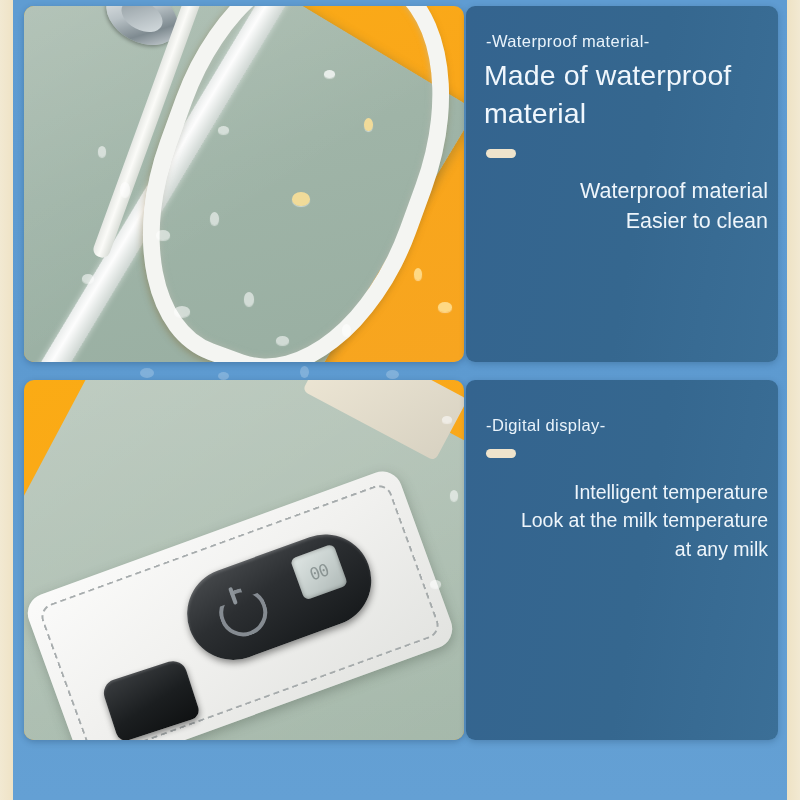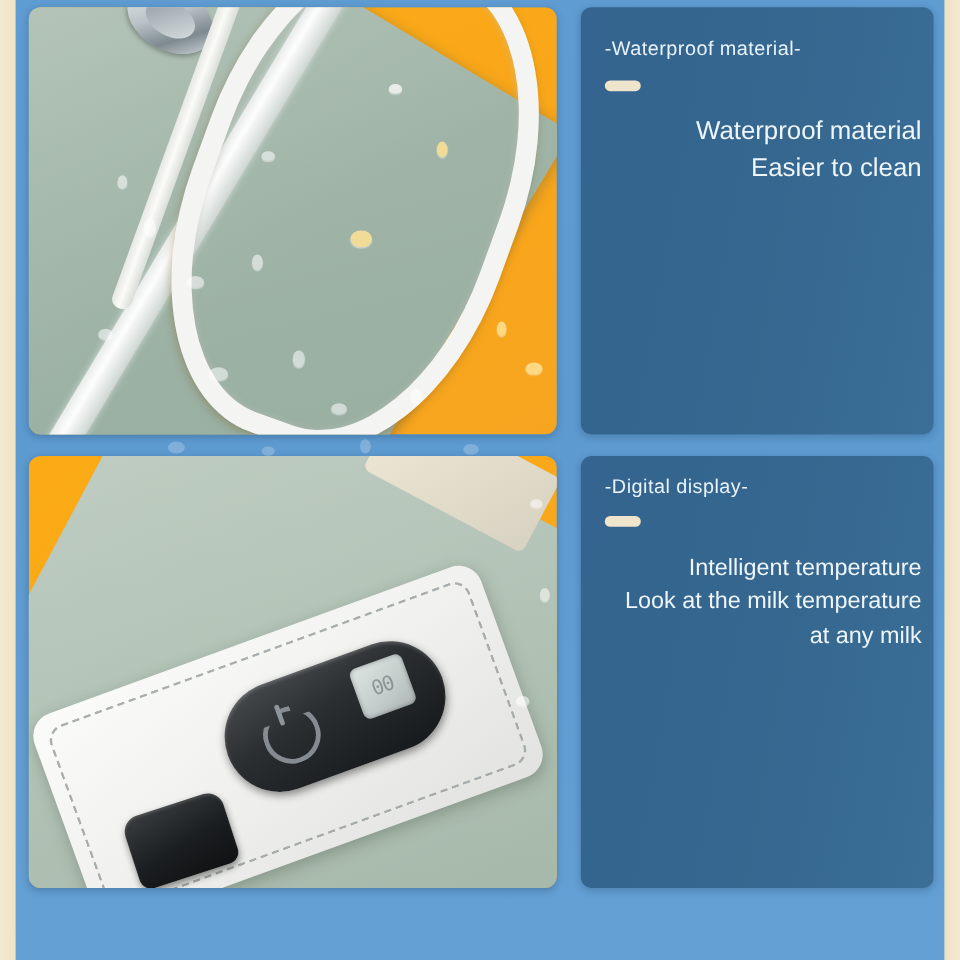--- a/index.html
+++ b/index.html
@@ -21,27 +21,27 @@
   .panel{position:absolute;left:24px;right:22px;display:flex;}
   .panel.p1{top:6px;height:356px;}
   .panel.p2{top:380px;height:360px;}
 
   .photo{
     position:relative;width:440px;flex:0 0 440px;height:100%;
     border-radius:10px;overflow:hidden;
     box-shadow:0 2px 6px rgba(20,50,80,.28);
   }
   .card{
-    position:relative;flex:1 1 auto;height:100%;margin-left:20px;
+    position:relative;flex:1 1 auto;height:100%;margin-left:2px;
     border-radius:9px;overflow:hidden;
     background:linear-gradient(100deg,#34648f 0%,#35678f 55%,#3b6f97 100%);
     box-shadow:0 2px 6px rgba(20,50,80,.25);
   }
   .card .inner{padding:26px 10px 10px 18px;box-sizing:border-box;height:100%;}
-  .p2 .card .inner{padding-top:17px;}
+  .p2 .card .inner{padding-top:36px;}
 
   .eyebrow{
     color:#e9f3fb;font-size:16.5px;letter-spacing:.4px;
     margin:0 0 6px 2px;white-space:nowrap;
   }
   .headline{
     color:#f0f7fd;font-size:28.5px;line-height:1.33;font-weight:400;
     margin:0;letter-spacing:.1px;
   }
   .dash{
@@ -185,20 +185,24 @@
       <div class="drop dark" style="left:220px;top:286px;width:10px;height:14px;"></div>
       <div class="drop dark" style="left:252px;top:330px;width:13px;height:9px;"></div>
       <div class="drop dark" style="left:318px;top:318px;width:9px;height:12px;"></div>
       <div class="drop dark" style="left:74px;top:140px;width:8px;height:11px;"></div>
       <div class="drop dark" style="left:194px;top:120px;width:11px;height:8px;"></div>
     </div>
 
     <div class="card">
       <div class="inner">
         <p class="eyebrow">-Waterproof  material-</p>
+        <h2 class="headline">
+          <div>Made of waterproof</div>
+          <div>material</div>
+        </h2>
         <div class="dash"></div>
         <div class="body-lines">
           <div>Waterproof material</div>
           <div>Easier to clean</div>
         </div>
       </div>
     </div>
   </div>
 
   <div class="bg-drop" style="left:140px;top:368px;width:14px;height:10px;"></div>

